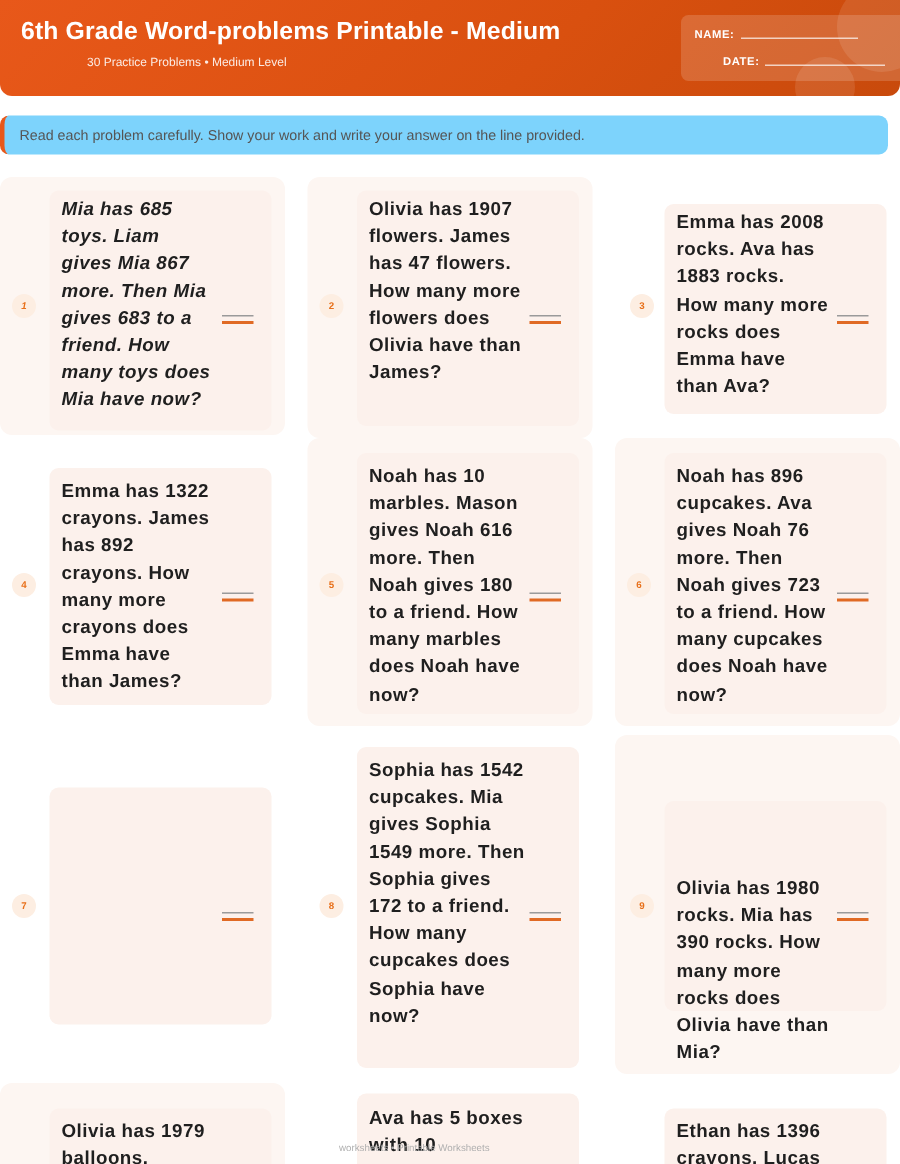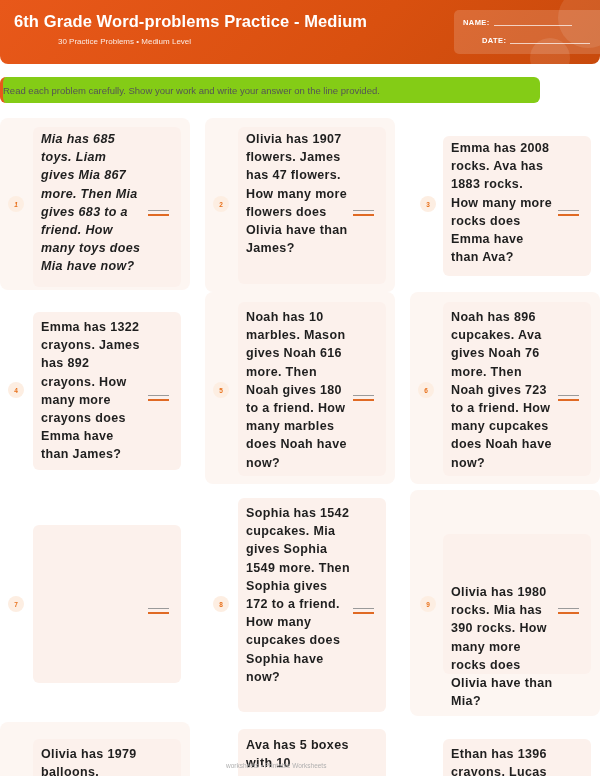--- a/index.html
+++ b/index.html
@@ -24,23 +24,23 @@
   }
   .name-box {
     position: absolute; left: 454px; top: 10px; width: 153px; height: 44px;
     background: rgba(255,255,255,0.16); border-radius: 5px;
   }
   .name-row { position: absolute; left: 9px; display: flex; align-items: flex-end; }
   .name-row .lbl { color: #ffffff; font-weight: bold; font-size: 7.5px; letter-spacing: 0.4px; }
   .name-row .line { height: 1px; background: rgba(255,255,255,0.7); margin-left: 4px; margin-bottom: 1px; }
 
   .instructions {
-    position: absolute; left: 0; top: 77px; width: 540px; height: 26px;
-    background: #84cc16; border-left: 3px solid #e8581a; border-radius: 6px;
-    display: flex; align-items: center; 
+    position: absolute; left: 0; top: 77px; width: 592px; height: 26px;
+    background: #7dd3fc; border-left: 3px solid #e8581a; border-radius: 6px;
+    display: flex; align-items: center; padding-left: 10px;
     color: #555555; font-size: 9.5px;
   }
 
   .card-outer {
     position: absolute; background: #fdf6f2; border-radius: 8px;
   }
   .card-inner {
     position: absolute; background: #fcf1ec; border-radius: 6px;
   }
   .num-badge {
@@ -61,21 +61,21 @@
   .watermark {
     position: absolute; left: 226px; top: 762px; color: #b0b0b0; font-size: 6.5px;
   }
 </style>
 </head>
 <body>
 
 <div class="header">
   <div class="deco1"></div>
   <div class="deco2"></div>
-  <div class="header-title">6th Grade Word-problems Practice - Medium</div>
+  <div class="header-title">6th Grade Word-problems Printable - Medium</div>
   <div class="header-sub">30 Practice Problems • Medium Level</div>
   <div class="name-box">
     <div class="name-row" style="top:8px;">
       <span class="lbl">NAME:</span>
       <span class="line" style="width:78px;"></span>
     </div>
     <div class="name-row" style="top:26px;padding-left:19px;">
       <span class="lbl">DATE:</span>
       <span class="line" style="width:80px;"></span>
     </div>

